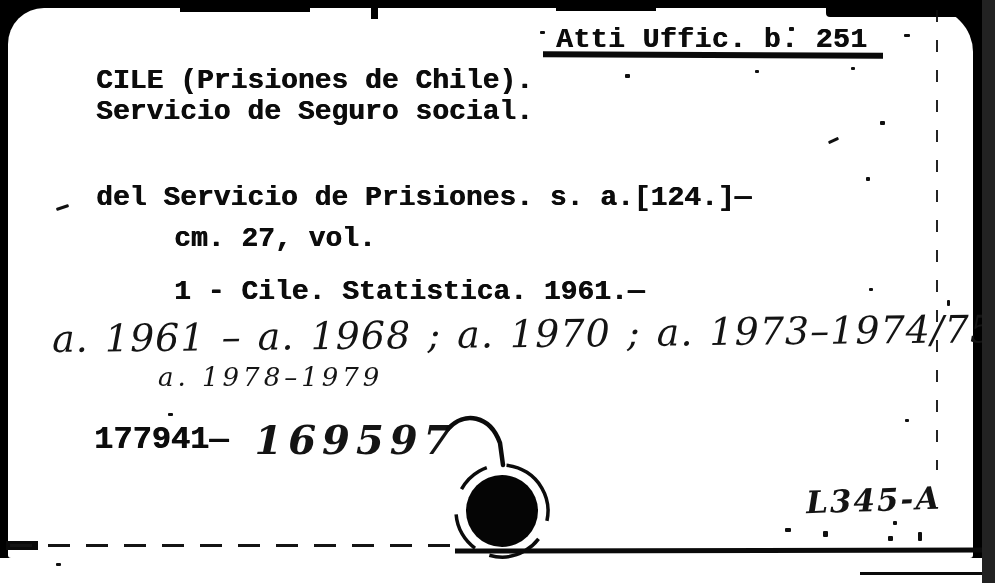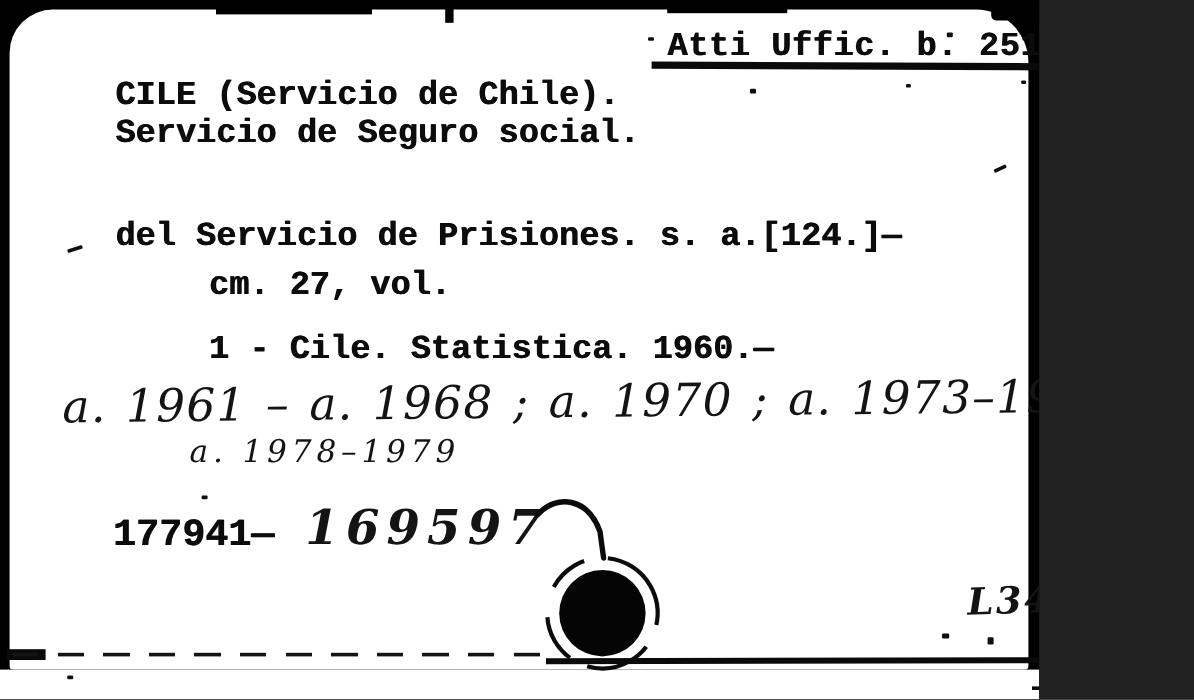--- a/index.html
+++ b/index.html
@@ -1,16 +1,16 @@
 <!DOCTYPE html>
 <html><head>
 <meta charset="utf-8">
 <style>
   html,body{margin:0;padding:0;background:#222;}
-  .scan{position:relative;width:866px;height:583px;background:#000;overflow:hidden;
+  .scan{position:relative;width:982px;height:583px;background:#000;overflow:hidden;
         font-family:"Liberation Mono",monospace;}
   .card{position:absolute;left:8px;top:8px;right:9px;bottom:25px;background:#fff;
         border-radius:36px 44px 3px 3px;}
   .bottom-white{position:absolute;left:0;right:0;bottom:0;height:25px;background:#fff;}
 
   
   .typed{position:absolute;font-family:"Liberation Mono",monospace;font-weight:bold;
          font-size:28px;line-height:1.05;color:#0c0c0c;white-space:pre;
          text-shadow:0.6px 0 0 #0c0c0c;}
   .hdr{left:556px;top:25px;letter-spacing:.5px;}
@@ -21,21 +21,21 @@
   .l-tit1{left:186px;top:151px;}
   .l-tit2{left:96px;top:183px;}
   .l-phys{left:174px;top:224px;font-family:Liberation Mono, monospace;}
   .l-subj{left:174px;top:277px;}
 
   
   .hand{font-family:"DejaVu Serif",serif;font-style:italic;color:#141414;white-space:pre;}
   .l-hand1{position:absolute;left:52px;top:312px;font-size:38px;letter-spacing:1px;
            word-spacing:3px;transform:rotate(-.6deg);}
   .l-hand2{position:absolute;left:158px;top:362px;font-size:26px;letter-spacing:4px;}
-  .l-inv{position:absolute;left:94px;top:416px;display:flex;align-items:flex-end;gap:26px;}
+  .l-inv{position:absolute;left:94px;top:416px;display:flex;align-items:center;gap:26px;}
   .inv-typed{position:static;font-size:32px;}
   .inv-hand{font-size:40px;letter-spacing:6px;font-weight:bold;}
   .l-shelf{position:absolute;left:806px;top:482px;font-size:31px;font-weight:bold;
            letter-spacing:2px;transform:rotate(-2deg);}
 
   
   .edge-start{position:absolute;left:6px;top:541px;width:32px;height:9px;background:#0a0a0a;}
   .edge-thin{position:absolute;left:10px;top:544px;width:450px;height:3px;
              background:repeating-linear-gradient(to right,#141414 0 22px,transparent 22px 38px);}
   .edge-thick{position:absolute;left:455px;top:548px;width:530px;height:5px;background:#0a0a0a;
@@ -70,25 +70,25 @@
 
   <div class="bump b1"></div>
   <div class="bump b2"></div>
   <div class="bump b3"></div>
   <div class="bump b4"></div>
   <div class="crease"></div>
 
   <div class="typed hdr">Atti Uffic. b. 251</div>
   <div class="hdr-underline"></div>
 
-  <div class="typed l-cile">CILE (Servicio de Chile).</div>
+  <div class="typed l-cile">CILE (Prisiones de Chile).</div>
   <div class="typed l-serv">Servicio de Seguro social.</div>
   <div class="typed l-tit2">del Servicio de Prisiones. s. a.[124.]—</div>
   <div class="typed l-phys">cm. 27, vol.</div>
-  <div class="typed l-subj">1 - Cile. Statistica. 1960.—</div>
+  <div class="typed l-subj">1 - Cile. Statistica. 1961.—</div>
 
   <div class="hand l-hand1">a. 1961 – a. 1968 ; a. 1970 ; a. 1973–1974/75,</div>
   <div class="hand l-hand2">a. 1978–1979</div>
 
   <div class="l-inv">
     <span class="typed inv-typed">177941—</span>
     <span class="hand inv-hand">169597</span>
   </div>
 
   <div class="hand l-shelf">L345-A</div>

